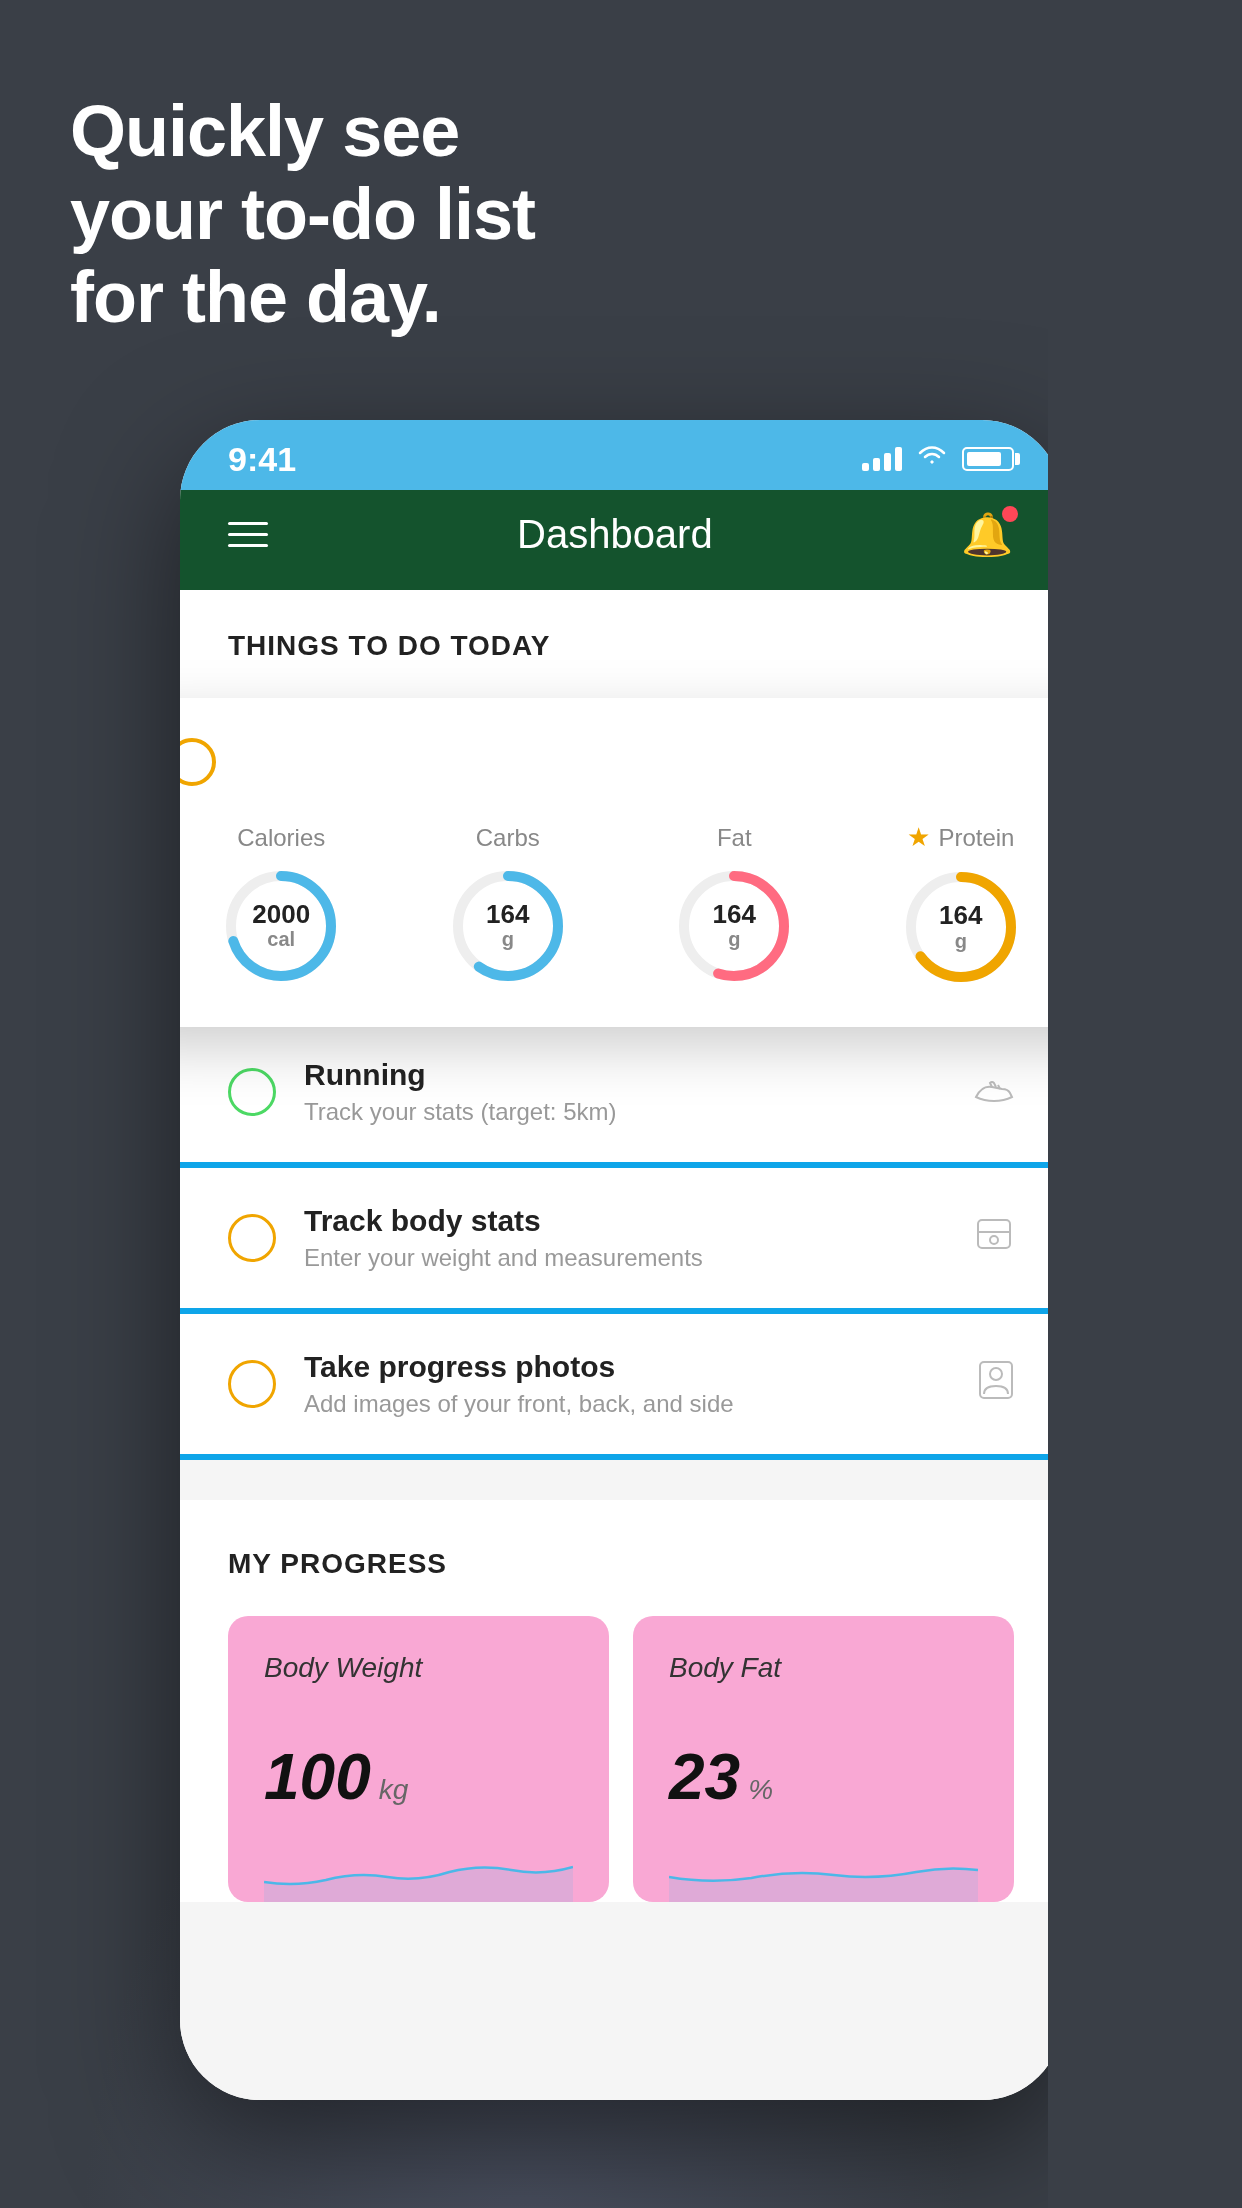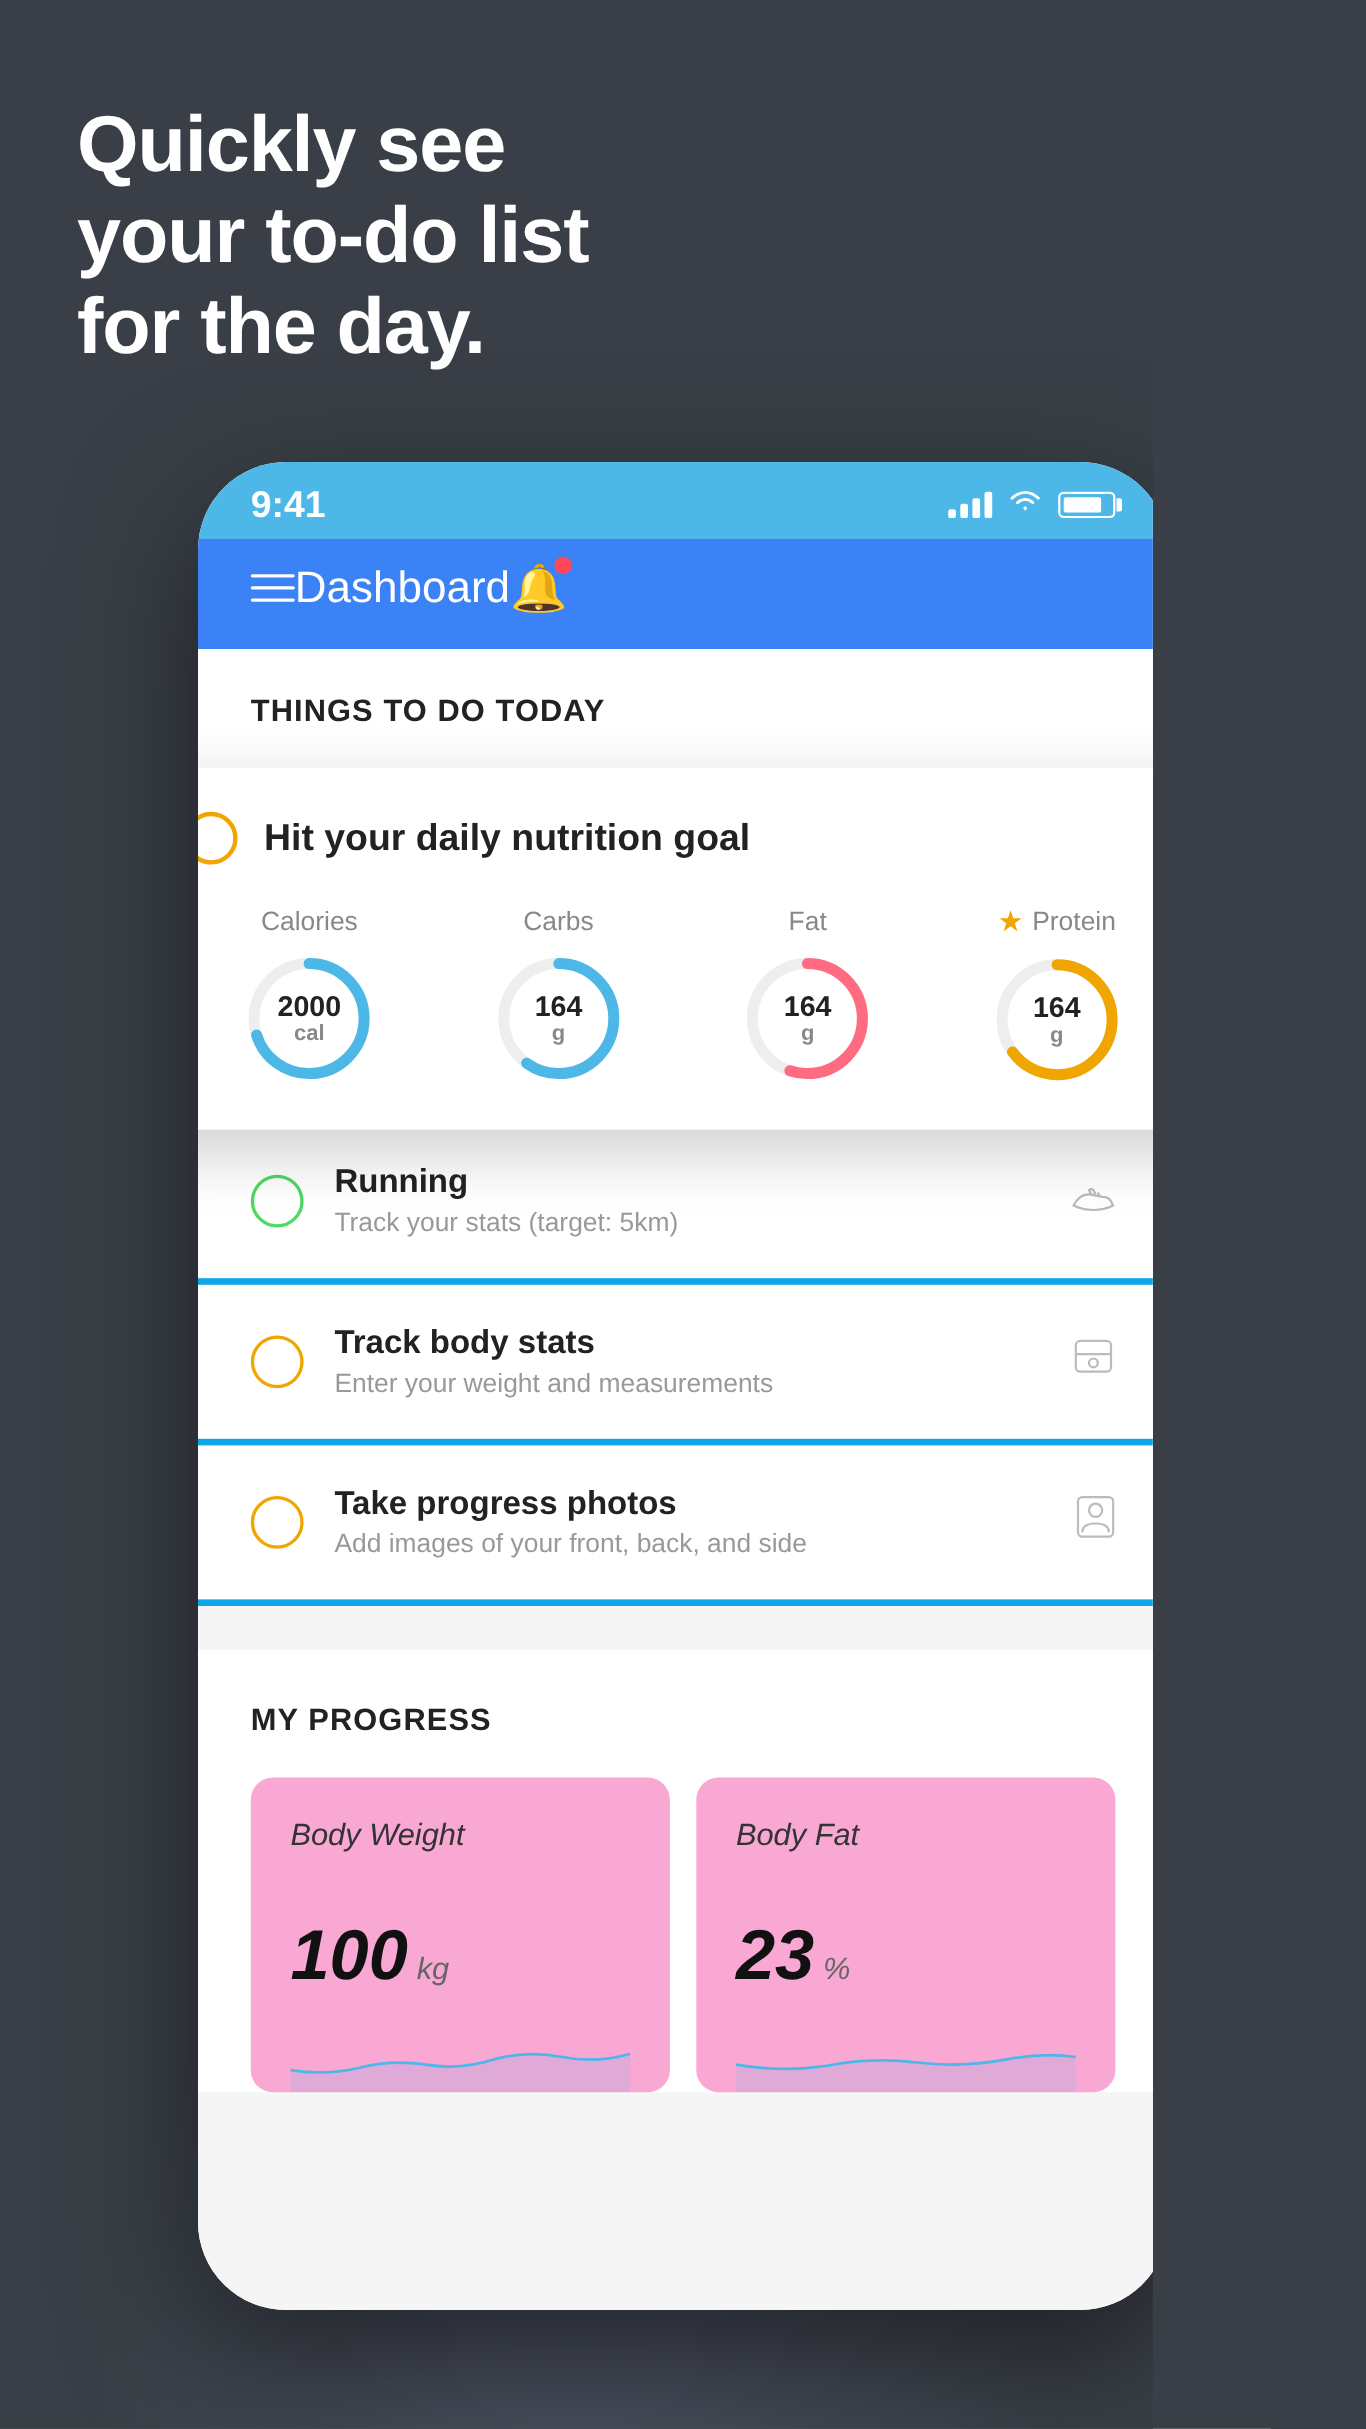--- a/index.html
+++ b/index.html
@@ -112,24 +112,24 @@
 
     .battery-fill {
       background: white;
       height: 100%;
       width: 80%;
       border-radius: 2px;
     }
 
     
     .app-header {
-      background: #3b82f6;
-      display: flex;
-      align-items: center;
-      justify-content: flex-start;
+      background: #14532d;
+      display: flex;
+      align-items: center;
+      justify-content: space-between;
       padding: 20px 48px 32px;
       height: 100px;
     }
 
     .hamburger-icon {
       display: flex;
       flex-direction: column;
       gap: 8px;
     }
 
@@ -453,21 +453,20 @@
     </div>
 
     <div class="main-content">
 
       <div class="things-section">
         <div class="section-title">THINGS TO DO TODAY</div>
 
         <div class="floating-card">
           <div class="card-header">
             <div class="circle-checkbox"></div>
-            <span class="card-title">Hit your daily nutrition goal</span>
           </div>
 
           <div class="nutrition-grid">
 
             <div class="nutrition-item">
               <span class="nutrition-label">Calories</span>
               <div class="donut-wrap">
                 <svg viewBox="0 0 120 120">
                   <circle cx="60" cy="60" r="50" fill="none" stroke="#eeeeee" stroke-width="10"></circle>
                   <circle cx="60" cy="60" r="50" fill="none" stroke="#4db8e8" stroke-width="10" stroke-dasharray="220 314" stroke-linecap="round"></circle>

